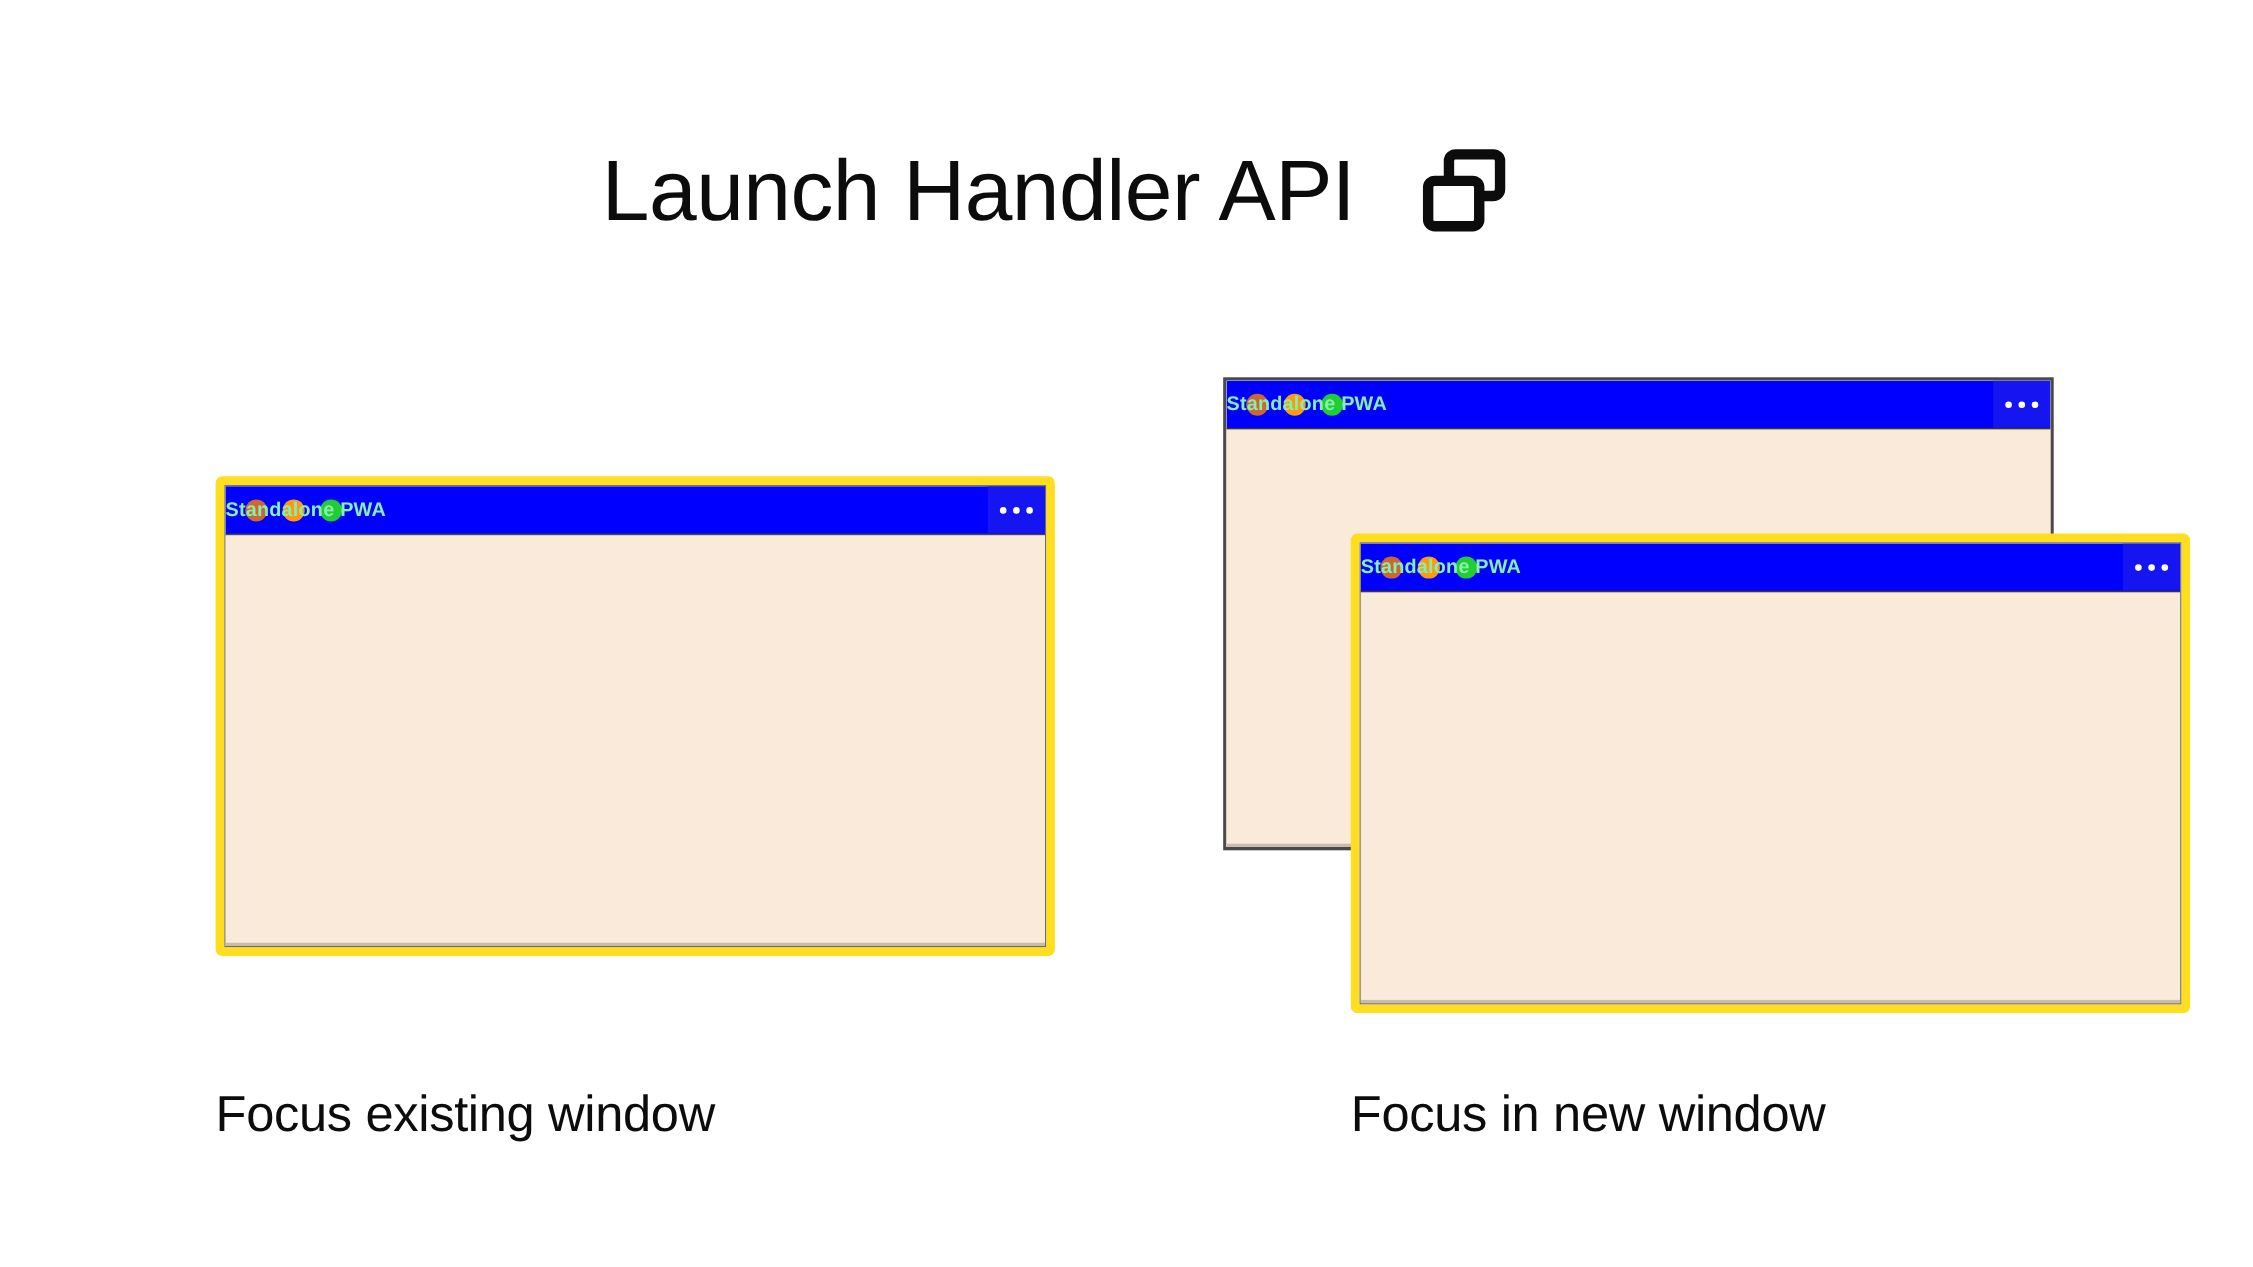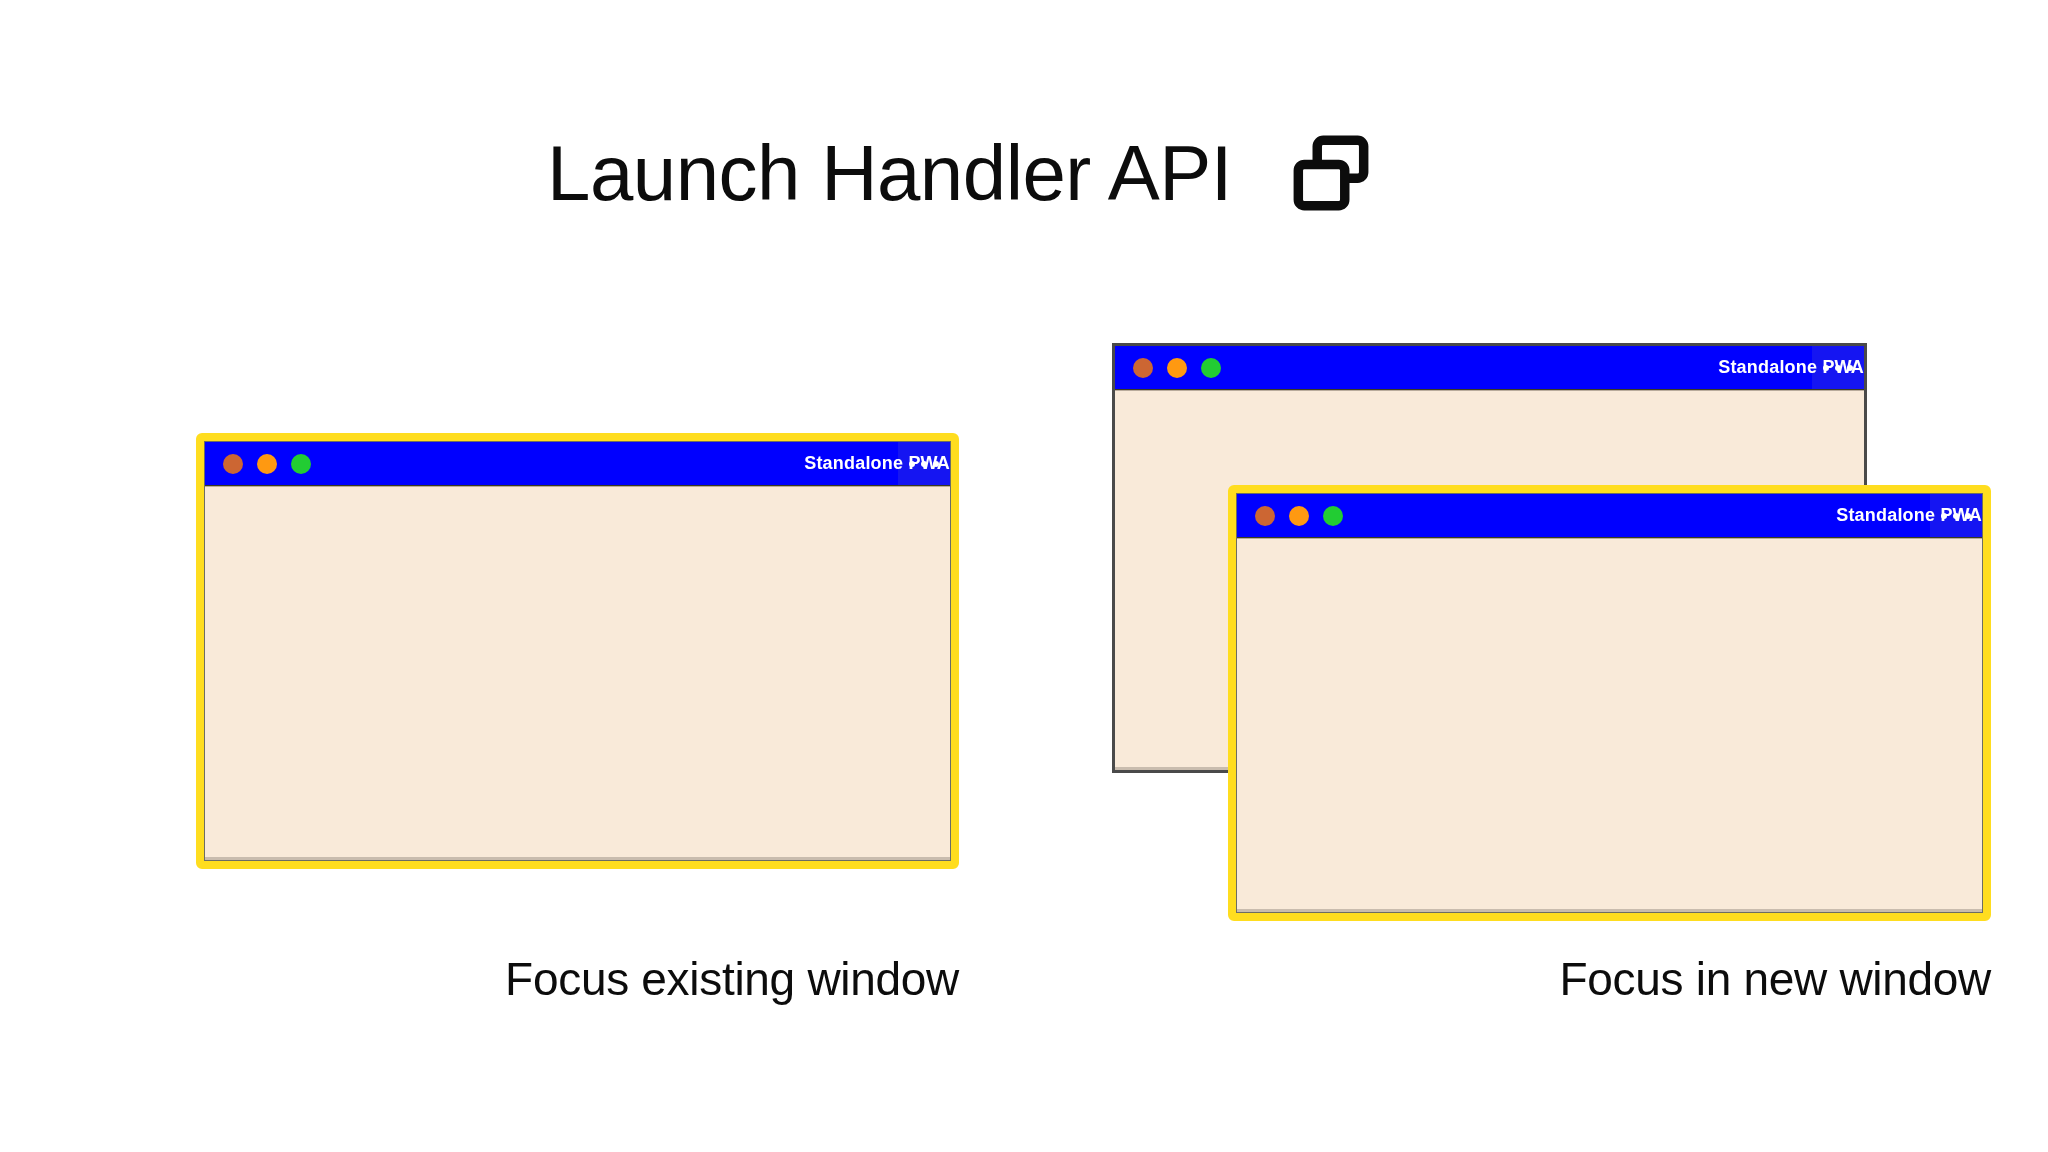--- a/index.html
+++ b/index.html
@@ -88,22 +88,22 @@
     flex: 0 0 auto;
   }
   .dot {
     border-radius: 50%;
     display: block;
   }
   .titlebar-title {
     position: absolute;
     left: 0;
     right: 0;
-    text-align: right;
-    color: #ffffff;
+    text-align: left;
+    color: #86efac;
     font-weight: bold;
     letter-spacing: 0.2px;
     pointer-events: none;
     white-space: nowrap;
   }
   .menu-btn {
     margin-left: auto;
     height: 100%;
     background: #1515f2;
     display: flex;
@@ -170,21 +170,22 @@
   #window-front .menu-btn .mdot { width: 6px; height: 6px; }
 
   
   .caption {
     position: absolute;
     font-size: 46px;
     font-weight: 400;
     color: #0c0c0c;
     letter-spacing: -0.3px;
     white-space: nowrap;
-    text-align: right;
+    text-align: left;
+    margin-top: 33px;
   }
   #caption-focus {
     left: 196px;
     top: 952px;
     width: 763px;
   }
   #caption-new {
     left: 1228px;
     top: 952px;
     width: 763px;

